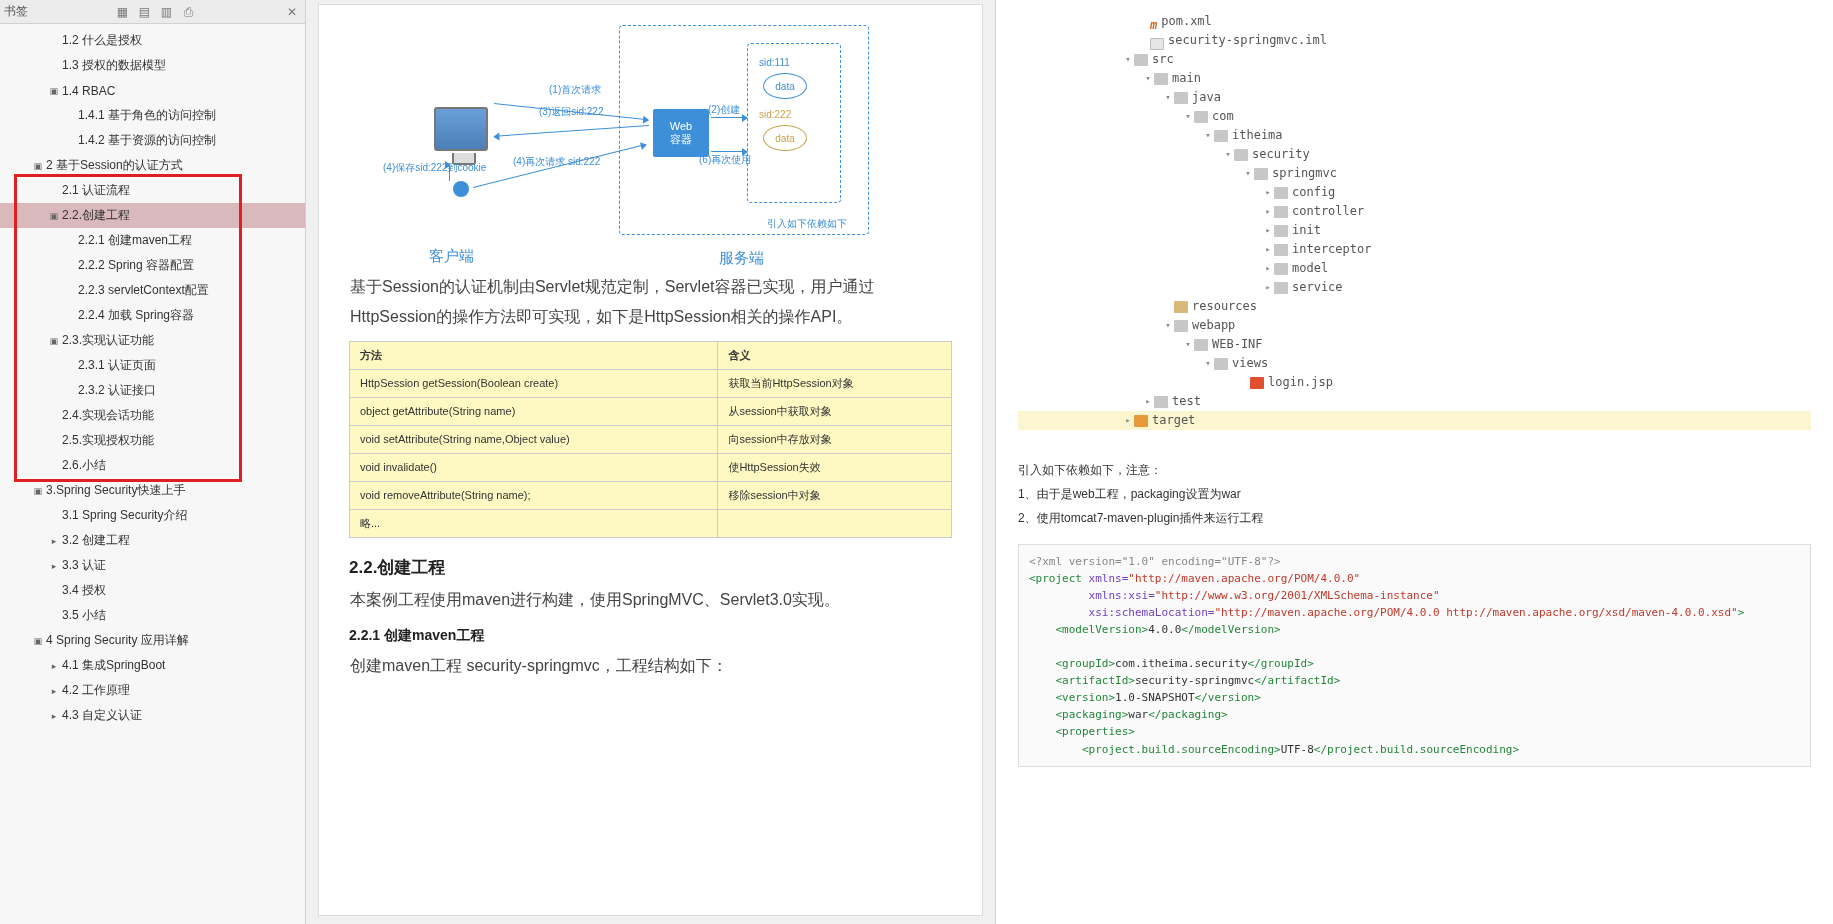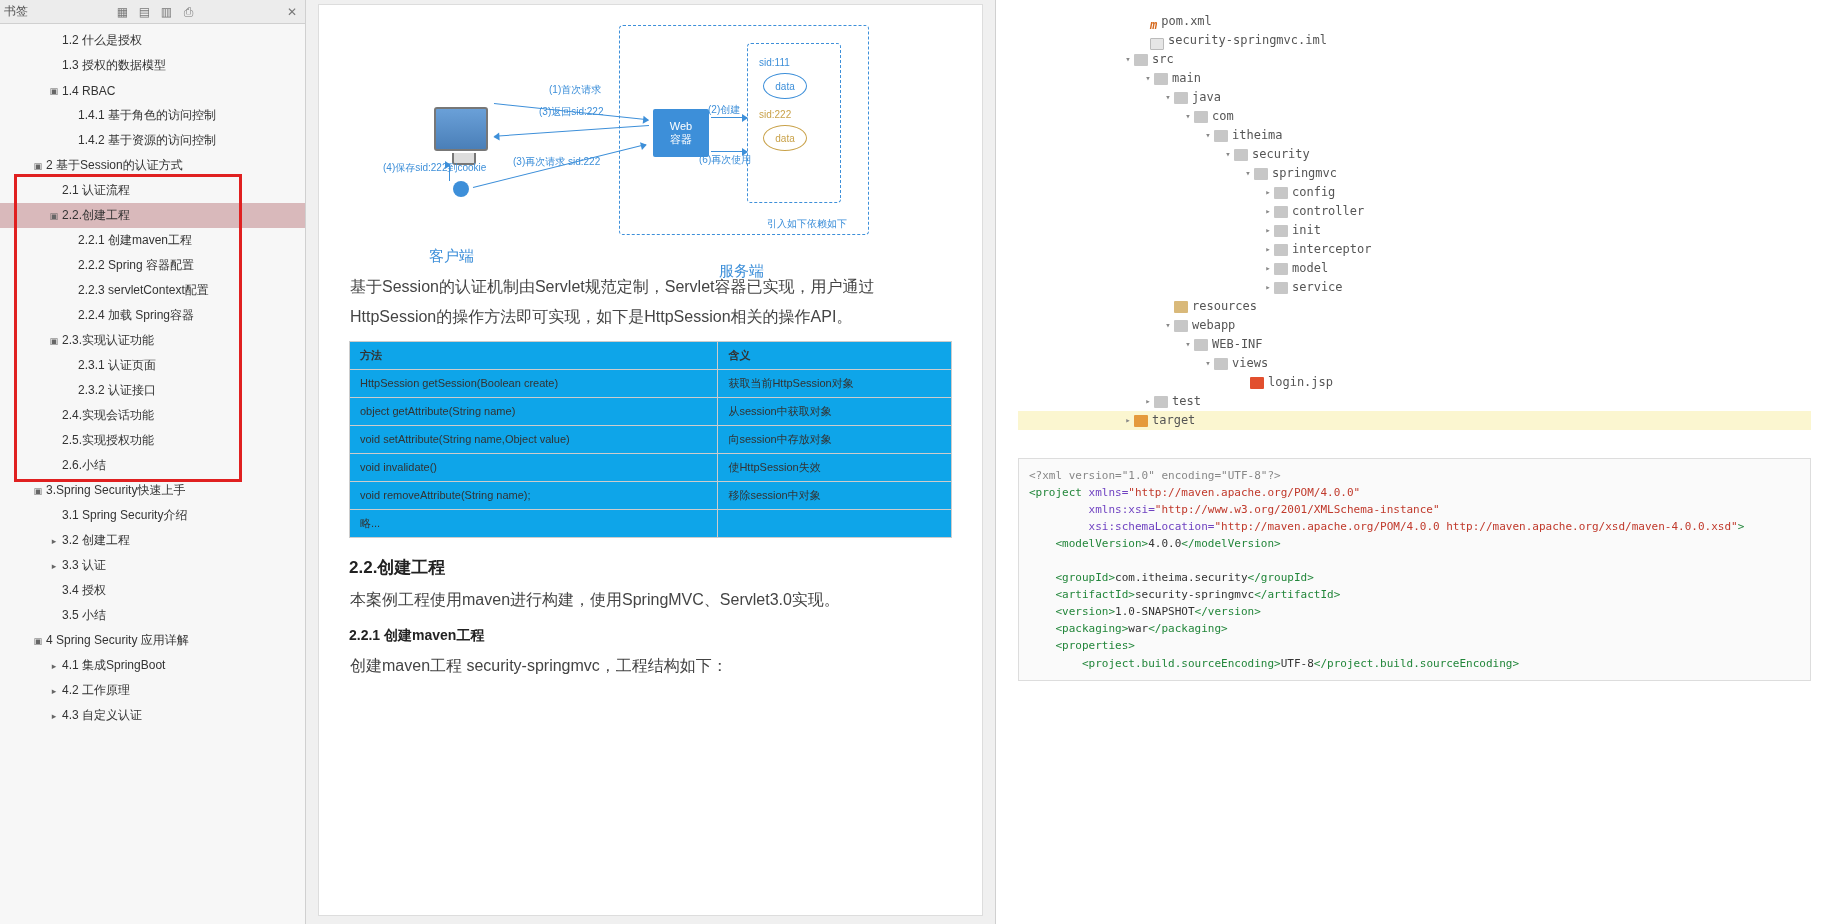--- a/index.html
+++ b/index.html
@@ -126,21 +126,21 @@
     border-left:6px solid #3d8fd9;border-top:4px solid transparent;border-bottom:4px solid transparent;
   }
   .arrowline.rev::after{right:auto;left:-1px;border-left:none;border-right:6px solid #3d8fd9;}
   .caption{position:absolute;font-size:15px;color:#3d8fd9;font-weight:500;}
   
   .para{font-size:16px;line-height:1.9;color:#444;margin:4px 1px 8px;}
   h2.sec{font-size:17px;font-weight:bold;margin:18px 0 6px;color:#222;}
   h3.sub{font-size:14px;font-weight:bold;margin:12px 0 6px;color:#222;}
   
   table.api{border-collapse:collapse;width:100%;font-size:11px;margin:6px 0;}
-  table.api th,table.api td{border:1px solid #ccc;padding:6px 10px;text-align:left;background:#0ea5e9;}
+  table.api th,table.api td{border:1px solid #ccc;padding:6px 10px;text-align:left;background:#fef9c3;}
   table.api th{font-weight:bold;}
   
   .right{flex:1;background:#fff;padding:12px 22px;font-size:12px;overflow:hidden;}
   .ftree{font-family:"Consolas","SimSun",monospace;font-size:12px;color:#555;line-height:19px;margin-bottom:28px;}
   .frow{display:flex;align-items:center;white-space:nowrap;}
   .frow .tw2{width:12px;display:inline-flex;justify-content:center;color:#888;font-size:9px;}
   .fico{width:14px;height:12px;display:inline-block;margin-right:4px;position:relative;}
   .fico.folder{background:#d9b97a;border-radius:1px;}
   .fico.folder.dim{background:#c7c7c7;}
   .fico.folder.orange{background:#e59a3c;}
@@ -308,25 +308,25 @@
 
       <div class="arrowline" style="left:145px;top:86px;width:155px;transform:rotate(6deg);transform-origin:left;"></div>
       <div class="txt" style="left:200px;top:66px">(1)首次请求</div>
       <div class="arrowline" style="left:362px;top:100px;width:36px"></div>
       <div class="txt" style="left:359px;top:86px">(2)创建</div>
       <div class="arrowline rev" style="left:145px;top:108px;width:155px;transform:rotate(-4deg);transform-origin:right;"></div>
       <div class="txt" style="left:190px;top:88px">(3)返回sid:222</div>
       <div class="arrowline" style="left:100px;top:148px;width:1px;height:16px;border-top:none;border-left:1px solid #3d8fd9"></div>
       <div class="txt" style="left:34px;top:144px">(4)保存sid:222到cookie</div>
       <div class="arrowline" style="left:124px;top:170px;width:178px;transform:rotate(-14deg);transform-origin:left;"></div>
-      <div class="txt" style="left:164px;top:138px">(3)再次请求 sid:222</div>
+      <div class="txt" style="left:164px;top:138px">(4)再次请求 sid:222</div>
       <div class="arrowline" style="left:362px;top:134px;width:36px"></div>
       <div class="txt" style="left:350px;top:136px">(6)再次使用</div>
       <div class="caption" style="left:80px;top:230px">客户端</div>
-      <div class="caption" style="left:370px;top:245px">服务端</div>
+      <div class="caption" style="left:370px;top:232px">服务端</div>
     </div>
 
     <p class="para">基于Session的认证机制由Servlet规范定制，Servlet容器已实现，用户通过HttpSession的操作方法即可实现，如下是HttpSession相关的操作API。</p>
 
     <table class="api">
       <thead>
           <tr>
         <th>方法</th>
         <th>含义</th>
       </tr>
@@ -472,20 +472,25 @@
         <span class="tw2">▸</span>
         <span class="fico folder dim"></span>
         <span>test</span>
       </div>
       <div class="frow hl" style="padding-left: 104px;">
         <span class="tw2">▸</span>
         <span class="fico folder orange"></span>
         <span>target</span>
       </div>
     </div>
+  <div class="notes">
+    <p>引入如下依赖如下，注意：</p>
+    <p>1、由于是web工程，packaging设置为war</p>
+    <p>2、使用tomcat7-maven-plugin插件来运行工程</p>
+  </div>
   <pre class="code" id="code"><span class="c-decl">&lt;?xml version="1.0" encoding="UTF-8"?&gt;</span>
 <span class="c-tag">&lt;project</span> <span class="c-attr">xmlns=</span><span class="c-str">"http://maven.apache.org/POM/4.0.0"</span>
          <span class="c-attr">xmlns:xsi=</span><span class="c-str">"http://www.w3.org/2001/XMLSchema-instance"</span>
          <span class="c-attr">xsi:schemaLocation=</span><span class="c-str">"http://maven.apache.org/POM/4.0.0 http://maven.apache.org/xsd/maven-4.0.0.xsd"</span><span class="c-tag">&gt;</span>
     <span class="c-tag">&lt;modelVersion&gt;</span><span class="c-txt">4.0.0</span><span class="c-tag">&lt;/modelVersion&gt;</span>
 
     <span class="c-tag">&lt;groupId&gt;</span><span class="c-txt">com.itheima.security</span><span class="c-tag">&lt;/groupId&gt;</span>
     <span class="c-tag">&lt;artifactId&gt;</span><span class="c-txt">security-springmvc</span><span class="c-tag">&lt;/artifactId&gt;</span>
     <span class="c-tag">&lt;version&gt;</span><span class="c-txt">1.0-SNAPSHOT</span><span class="c-tag">&lt;/version&gt;</span>
     <span class="c-tag">&lt;packaging&gt;</span><span class="c-txt">war</span><span class="c-tag">&lt;/packaging&gt;</span>

